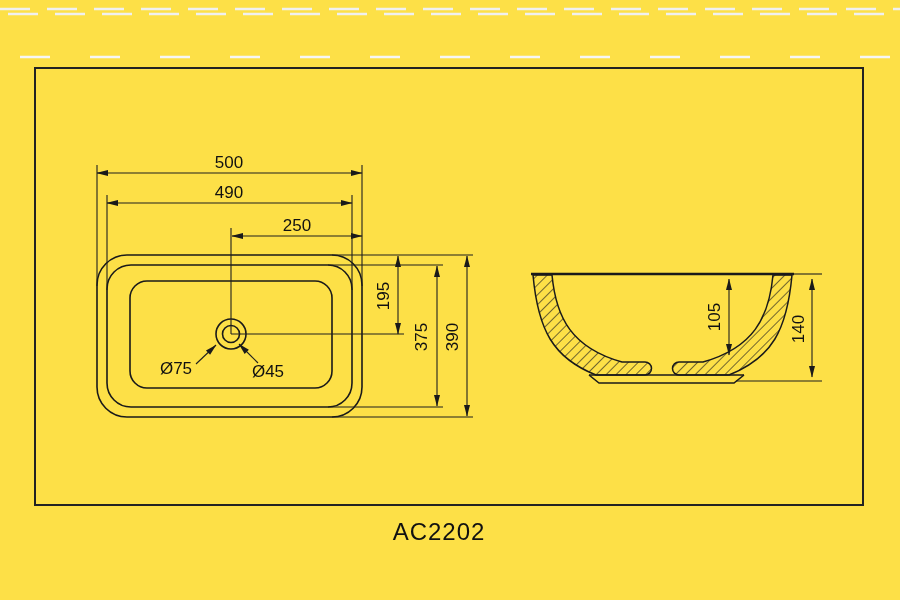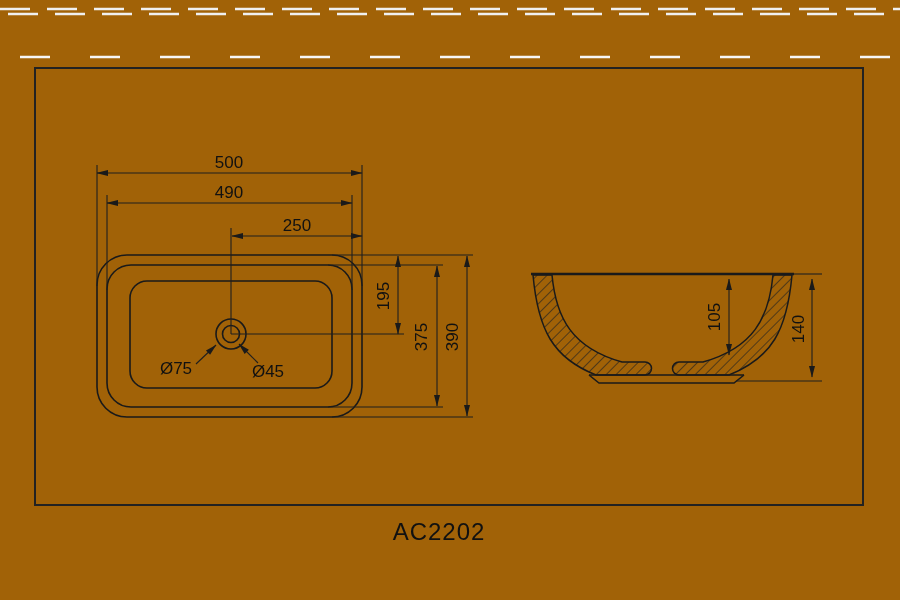--- a/index.html
+++ b/index.html
@@ -1,16 +1,16 @@
 <!DOCTYPE html>
 <html><head>
 <meta charset="utf-8">
 <style>
   html,body{margin:0;padding:0;background:#ffffff;}
-  .stage{position:relative;width:900px;height:600px;background:#a16207;overflow:hidden;}
+  .stage{position:relative;width:900px;height:600px;background:#fde047;overflow:hidden;}
   svg{display:block;}
   text{font-family:"Liberation Sans","DejaVu Sans",sans-serif;fill:#111111;}
   .dim-text{font-size:17px;}
   .model-text{font-size:24px;letter-spacing:1px;}
   .outline{fill:none;stroke:#1a1a1a;stroke-width:1.6;}
   .thick{stroke:#1a1a1a;stroke-width:2.4;fill:none;}
   .thin{stroke:#1f1f1f;stroke-width:1.1;fill:none;}
   .frame{fill:none;stroke:#222222;stroke-width:2;}
   .hatched{fill:url(#hatch);stroke:#1a1a1a;stroke-width:1.5;}
   .wm{stroke:#f0f0f0;stroke-width:2.5;fill:none;}

